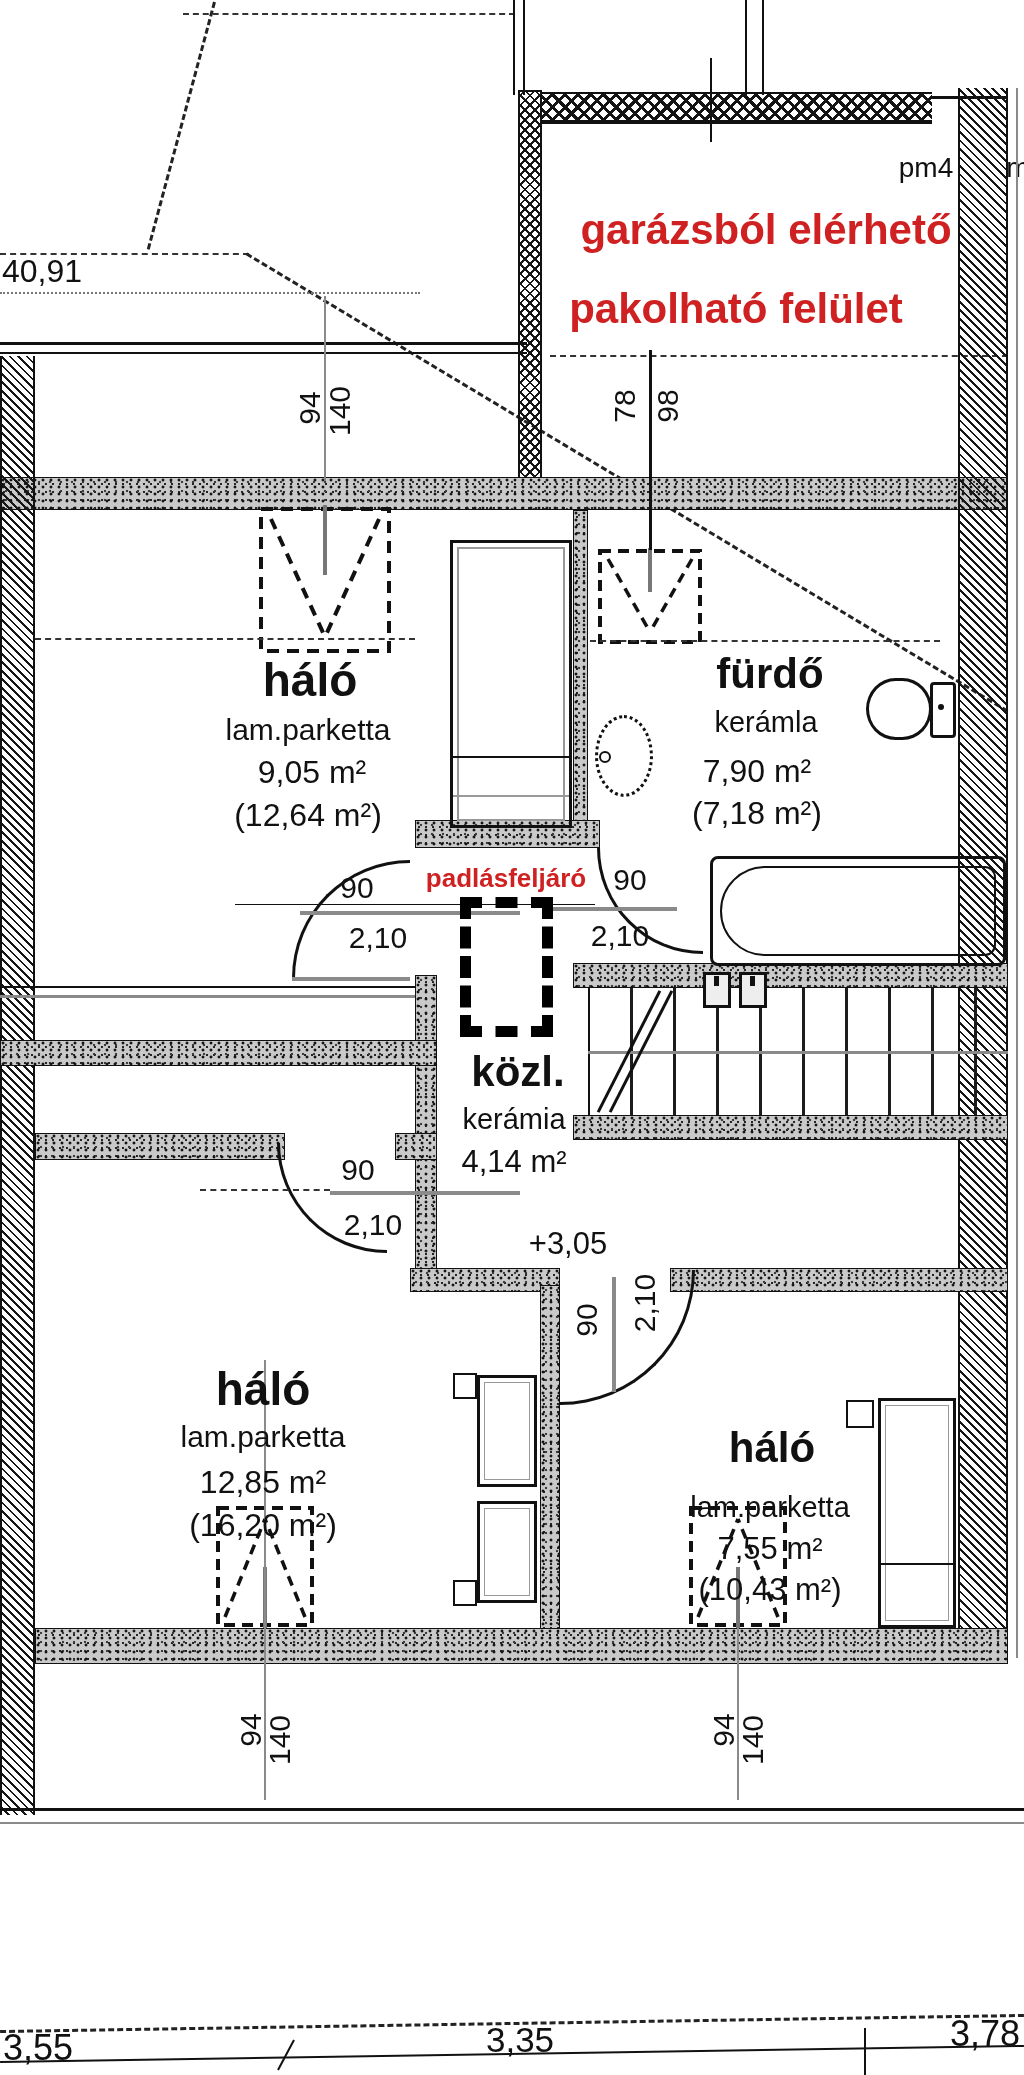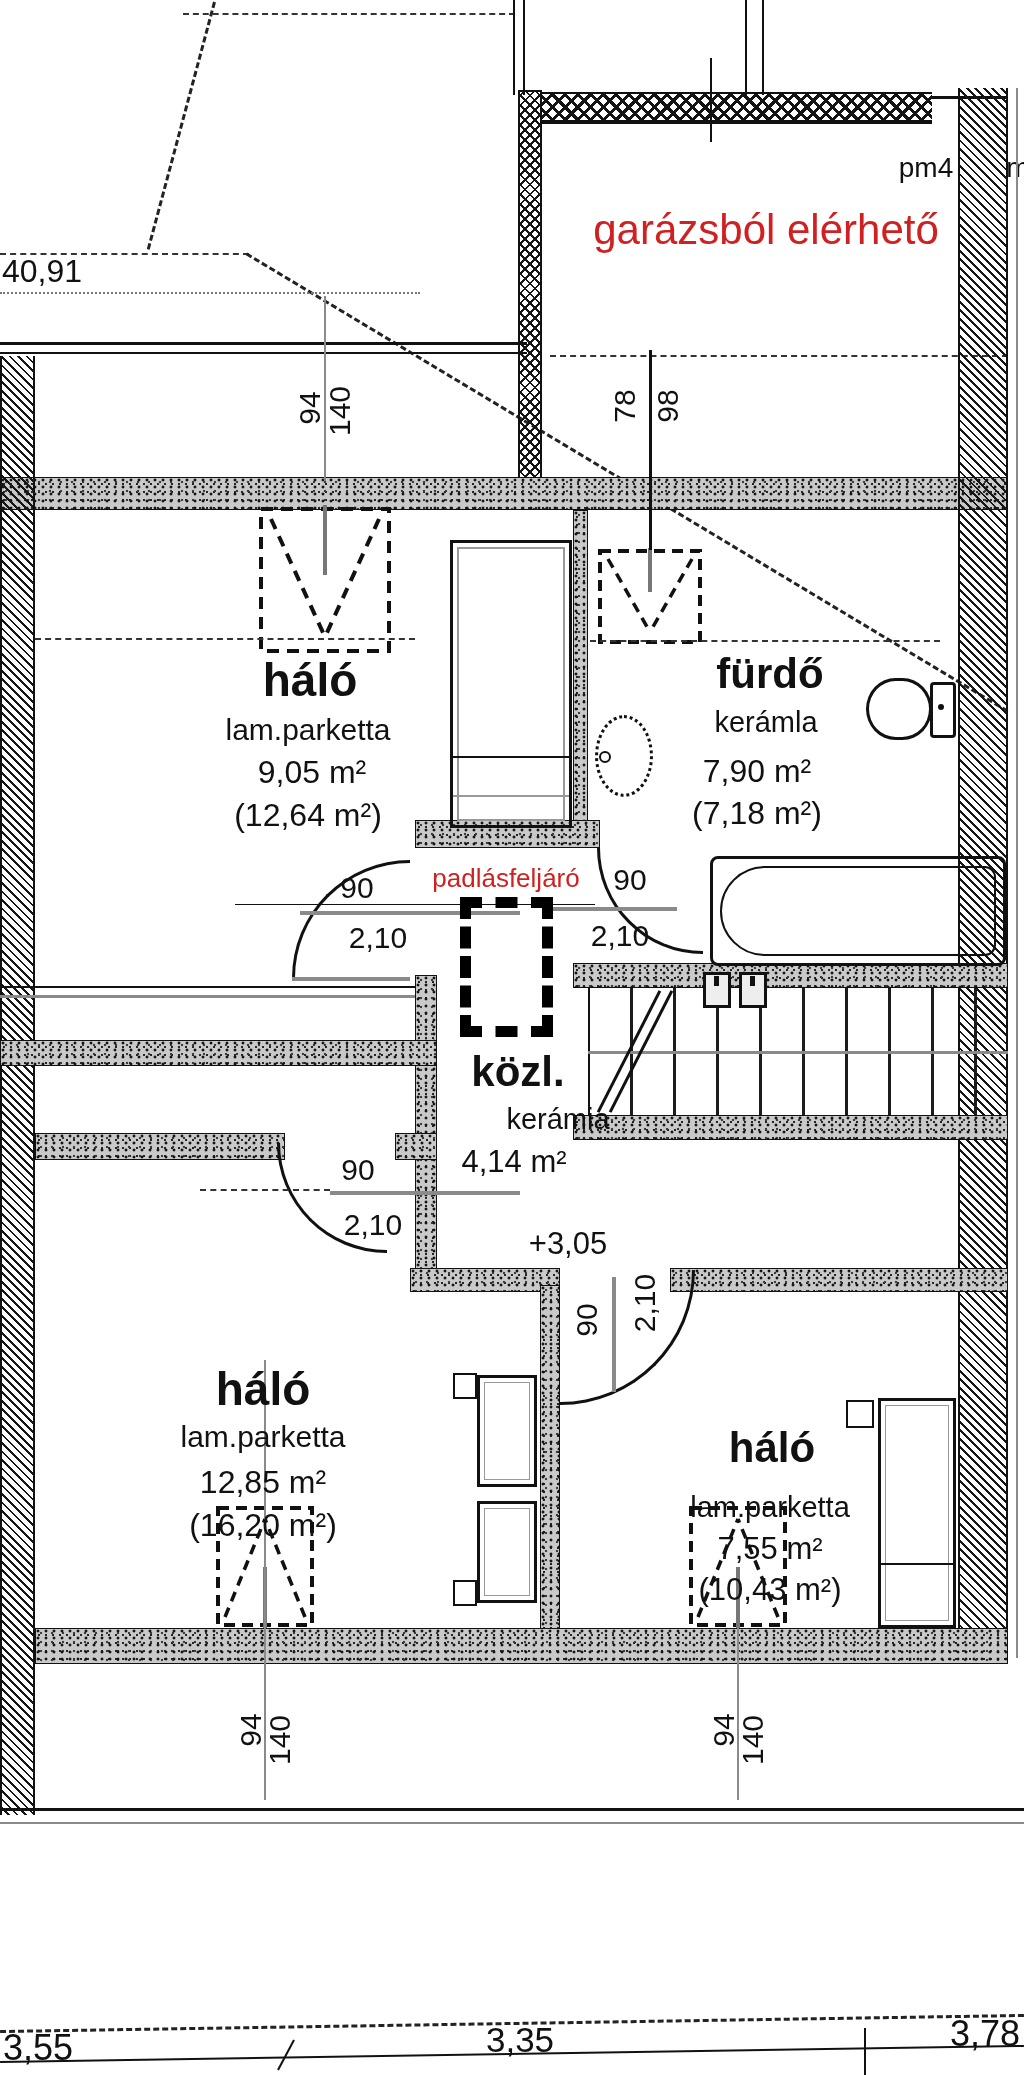--- a/index.html
+++ b/index.html
@@ -23,21 +23,21 @@
     repeating-linear-gradient(-45deg,transparent 0 6px,#141414 6px 9px);
     border-top:2px solid #111;border-bottom:4px solid #111;box-sizing:border-box;}
   .lnH{background:#111;}
   .lnHg{background:#8a8a8a;}
   .lnV{background:#111;}
   .lnVg{background:#8a8a8a;}
   .dashHthin{border-top:2px dashed #333;}
   .dotH{border-top:2px dotted #777;}
   .clbl{position:absolute;transform:translate(-50%,-50%);text-align:center;white-space:nowrap;line-height:1.04;}
   .vlbl{position:absolute;transform:translate(-50%,-50%) rotate(-90deg);text-align:center;white-space:nowrap;}
-  .red{color:#cf2121;font-weight:normal;}
+  .red{color:#cf2121;font-weight:bold;}
   .b{font-weight:bold;}
   .dim{font-size:30px;}
   .arc{position:absolute;box-sizing:border-box;}
 </style>
 </head>
 <body>
 
 <div id="plan">
 
   <div class="abs" style="left:213px;top:2px;width:0;height:256px;border-left:3px dashed #222;transform:rotate(15deg);transform-origin:top center;"></div>
@@ -52,20 +52,21 @@
   <div class="abs xhatch" style="left:518px;top:90px;width:24px;height:392px;"></div>
   <div class="abs saw" style="left:542px;top:92px;width:390px;height:32px;"></div>
   <div class="abs lnH" style="left:932px;top:96px;width:76px;height:3px;"></div>
   <div class="abs lnV" style="left:710px;top:58px;width:2px;height:84px;"></div>
   <div class="abs lnV" style="left:745px;top:0;width:2px;height:95px;"></div>
   <div class="abs lnV" style="left:762px;top:0;width:2px;height:95px;"></div>
   <div class="clbl" style="left:926px;top:168px;font-size:28px;">pm4</div>
   <div class="clbl" style="left:1018px;top:168px;font-size:28px;">m</div>
 
   <div class="clbl red" style="left:766px;top:230px;font-size:42px;">garázsból elérhető</div>
+  <div class="clbl red" style="left:736px;top:309px;font-size:42px;">pakolható felület</div>
 
   <div class="abs lnH" style="left:0;top:342px;width:527px;height:3px;"></div>
   <div class="abs lnH" style="left:0;top:352px;width:527px;height:2px;"></div>
   <div class="abs dashHthin" style="left:550px;top:355px;width:458px;height:0;"></div>
 
   <div class="abs speckle" style="left:0;top:477px;width:1008px;height:33px;"></div>
   <div class="abs hatch" style="left:0;top:356px;width:35px;height:1459px;"></div>
   <div class="abs hatch" style="left:958px;top:88px;width:50px;height:1570px;"></div>
   <div class="abs lnVg" style="left:1016px;top:88px;width:2px;height:1570px;"></div>
 
@@ -209,21 +210,21 @@
   <div class="clbl" style="left:308px;top:730px;font-size:30px;">lam.parketta</div>
   <div class="clbl" style="left:312px;top:773px;font-size:32px;">9,05 m²</div>
   <div class="clbl" style="left:308px;top:816px;font-size:32px;">(12,64 m²)</div>
 
   <div class="clbl b" style="left:770px;top:674px;font-size:42px;">fürdő</div>
   <div class="clbl" style="left:766px;top:722px;font-size:29px;">kerámla</div>
   <div class="clbl" style="left:757px;top:772px;font-size:32px;">7,90 m²</div>
   <div class="clbl" style="left:757px;top:814px;font-size:32px;">(7,18 m²)</div>
 
   <div class="clbl b" style="left:518px;top:1072px;font-size:42px;text-align:right;">közl.</div>
-  <div class="clbl" style="left:514px;top:1119px;font-size:29px;margin-left:44px;">kerámia</div>
+  <div class="clbl" style="left:514px;top:1119px;font-size:29px;">kerámia</div>
   <div class="clbl" style="left:514px;top:1162px;font-size:31px;">4,14 m²</div>
   <div class="clbl" style="left:568px;top:1244px;font-size:31px;">+3,05</div>
 
   <div class="clbl b" style="left:263px;top:1390px;font-size:46px;">háló</div>
   <div class="clbl" style="left:263px;top:1437px;font-size:30px;">lam.parketta</div>
   <div class="clbl" style="left:263px;top:1483px;font-size:32px;text-align:right;">12,85 m²</div>
   <div class="clbl" style="left:263px;top:1526px;font-size:32px;">(16,20 m²)</div>
 
   <div class="clbl b" style="left:772px;top:1448px;font-size:42px;">háló</div>
   <div class="clbl" style="left:770px;top:1507px;font-size:29px;">lam.parketta</div>

